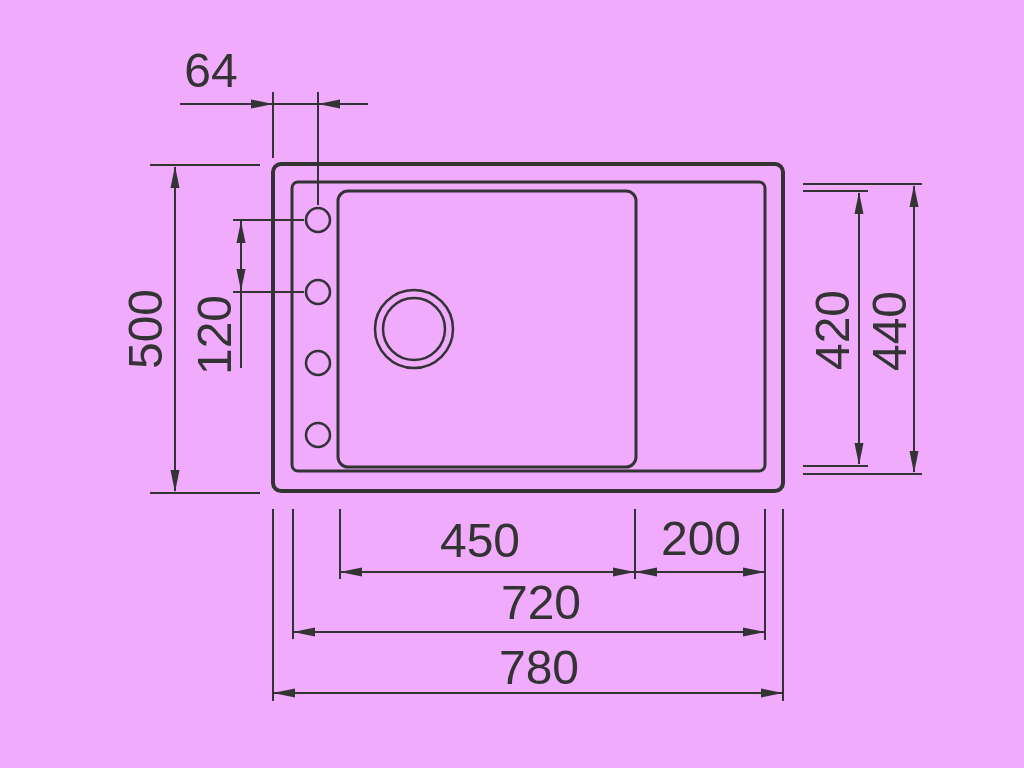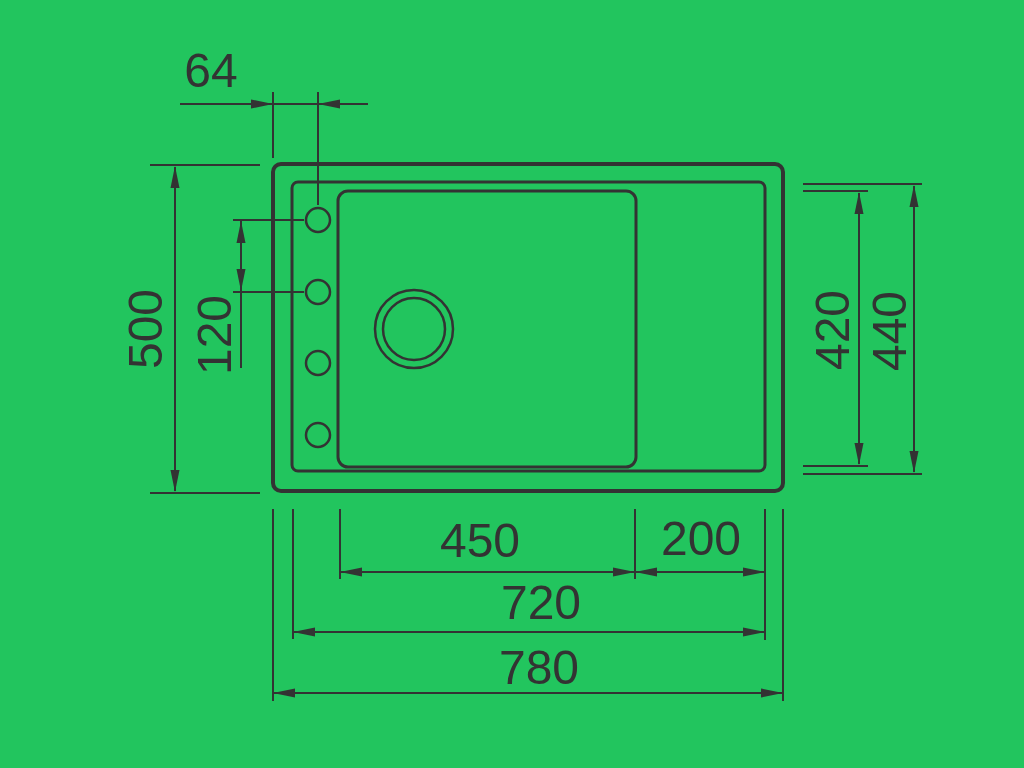--- a/index.html
+++ b/index.html
@@ -1,16 +1,16 @@
 <!DOCTYPE html>
 <html><head>
 <meta charset="utf-8">
 <style>
   html,body{margin:0;padding:0;background:#ffffff;}
-  .stage{position:relative;width:1024px;height:768px;background:#22c55e;overflow:hidden;}
+  .stage{position:relative;width:1024px;height:768px;background:#f0abfc;overflow:hidden;}
   svg text{
     font-family:"Liberation Sans","DejaVu Sans",sans-serif;
     font-size:48px;
     fill:#333333;
   }
   .ln{stroke:#333333;fill:none;stroke-linecap:butt;}
   .outer{stroke-width:4;}
   .rim{stroke-width:3;}
   .bowl{stroke-width:3;}
   .hole{stroke-width:2.5;fill:none;}

